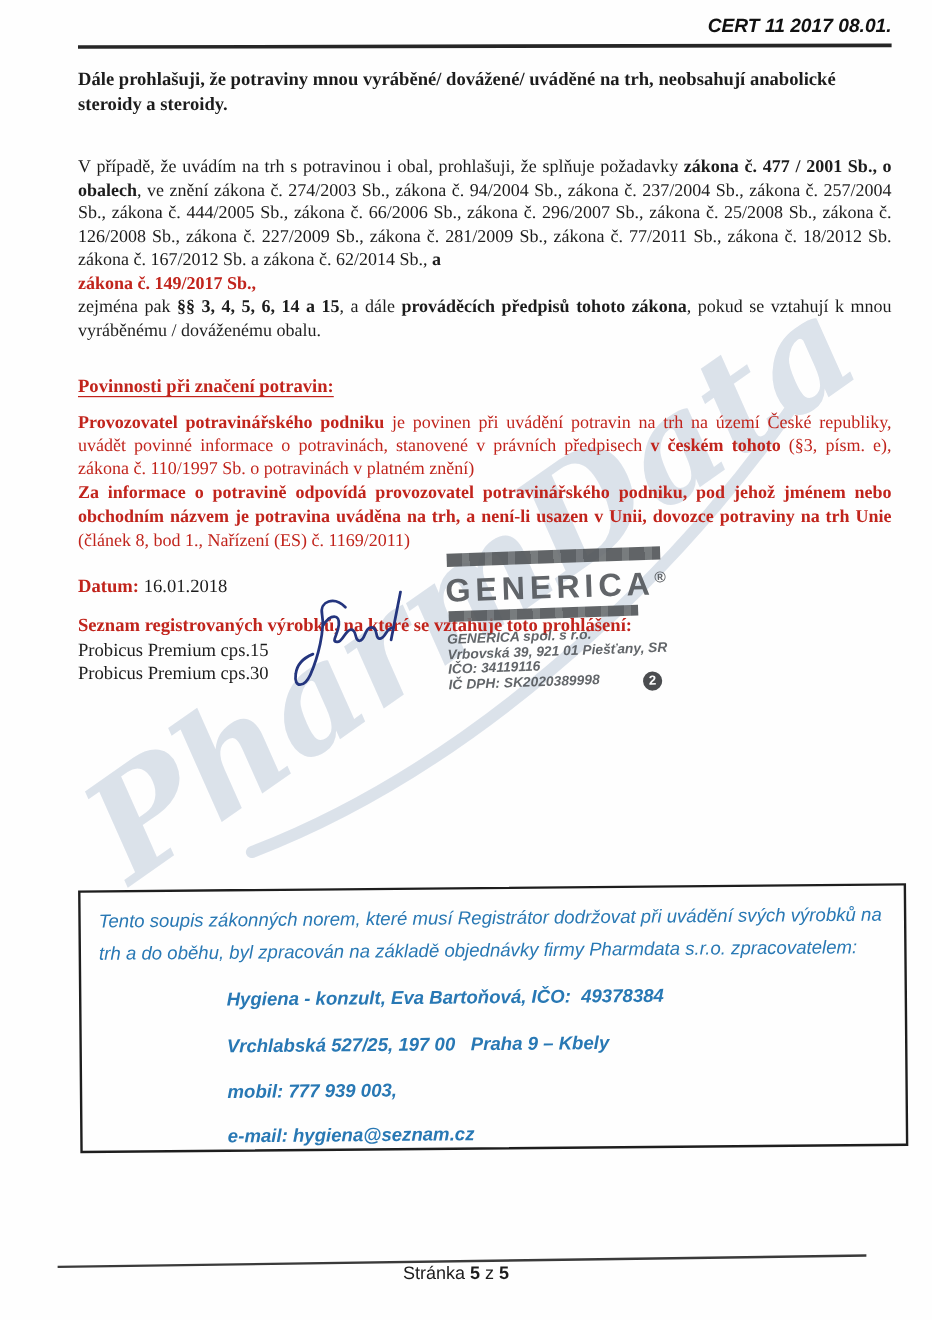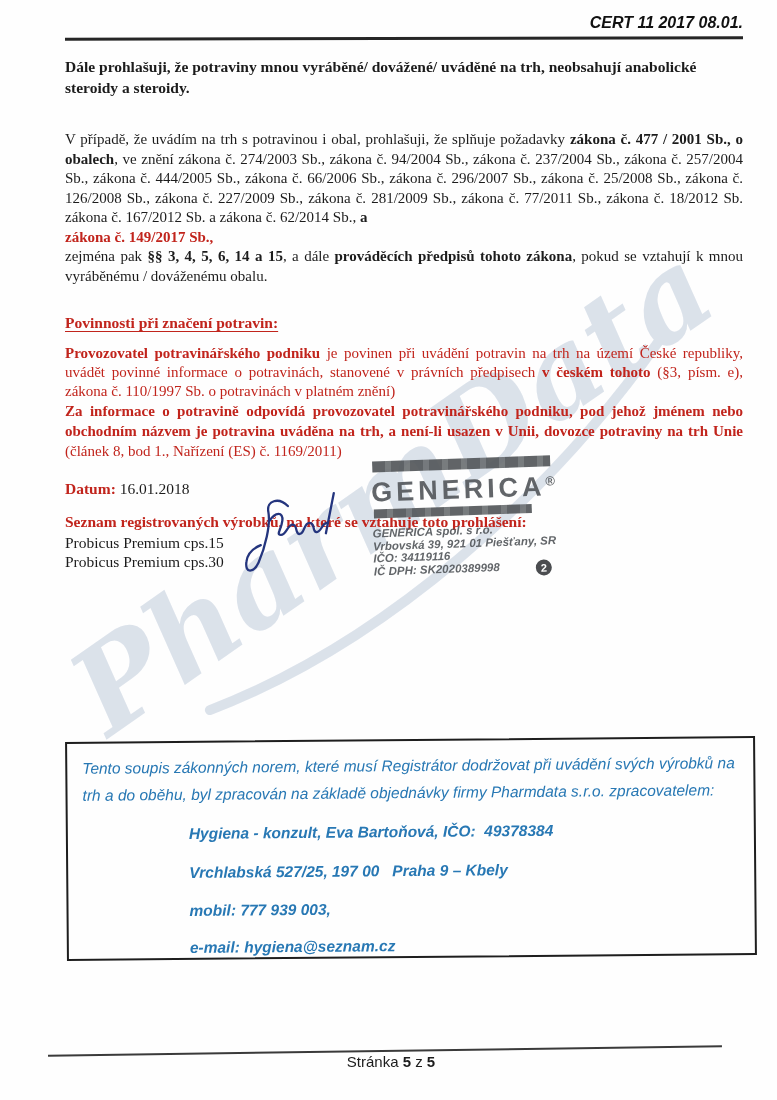--- a/index.html
+++ b/index.html
@@ -78,21 +78,21 @@
   }
   .info-box .intro{ font-size:15.5px; line-height:27px; }
   .info-box .cline{ margin-left:106px; font-weight:bold; font-size:15.5px; white-space:pre-wrap; }
   .info-box .c1{ margin-top:17px; }
   .info-box .c2{ margin-top:21px; }
   .info-box .c3{ margin-top:20px; }
   .info-box .c4{ margin-top:19px; }
 
   
   .footer-rule{ position:absolute; left:48px; top:1050px; width:674px; border-top:2px solid #3a3a3a; transform:rotate(-0.8deg); z-index:1; }
-  .footer-text{ position:absolute; left:11px; top:1053px; width:760px; text-align:center; font-family:"Liberation Sans", sans-serif; font-size:15px; z-index:1; }
+  .footer-text{ position:absolute; left:0; top:1053px; width:760px; text-align:center; font-family:"Liberation Sans", sans-serif; font-size:15px; z-index:1; }
 </style>
 </head>
 <body>
 
 <div class="page">
 
   <svg class="wm-svg" width="777" height="1100" viewBox="0 0 777 1100">
     <g transform="rotate(-35 395 495)" opacity="0.5">
       <text x="395" y="530" text-anchor="middle" font-family="DejaVu Serif, serif" font-style="italic" font-weight="bold" font-size="118" fill="#bac7d8">PharmData</text>
       <path d="M120,565 C 300,610 520,585 700,520" fill="none" stroke="#bac7d8" stroke-width="10" stroke-linecap="round"></path>

